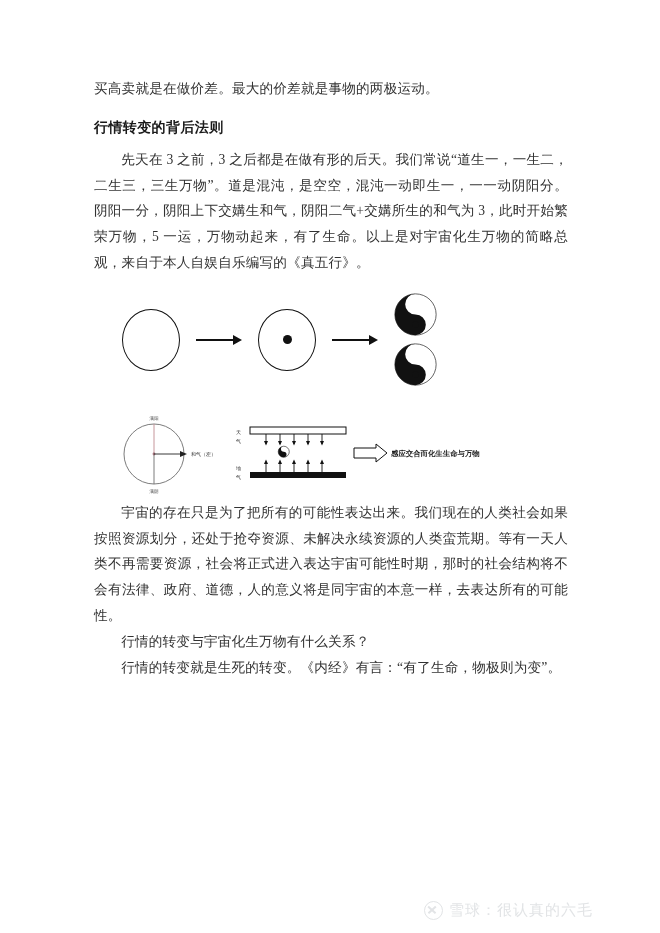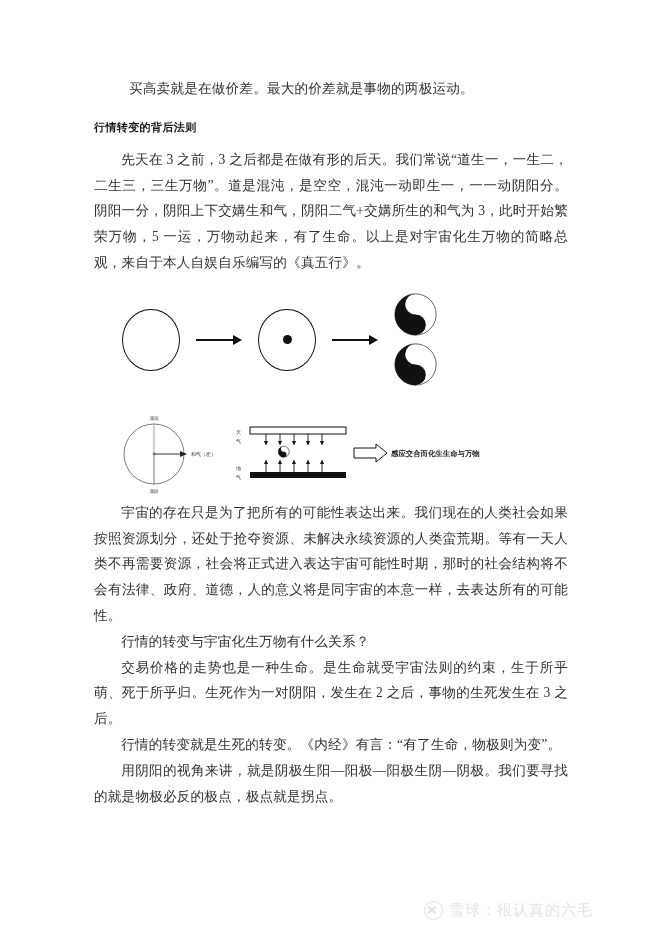--- a/index.html
+++ b/index.html
@@ -38,25 +38,24 @@
     margin: 0;
     letter-spacing: 0.2px;
     color: #323232;
   }
   .para.indent {
     text-indent: 2em;
     font-family: Liberation Serif, serif;
   }
   .para.lead {
     margin-top: 0;
-    margin-left: 35px;
   }
 
   .section-heading {
-    font-size: 11px;
+    font-size: 14px;
     font-weight: bold;
     line-height: 24px;
     margin: 13px 0 8px 0;
     letter-spacing: 0.4px;
     color: #1a1a1a;
     font-family: "Liberation Sans", "DejaVu Sans", sans-serif;
   }
 
   .block-gap-a { height: 6px; }
   .block-gap-b { height: 10px; }
@@ -315,25 +314,23 @@
         </g>
 
         <text class="result-label" x="283" y="46">感应交合而化生生命与万物</text>
       </svg>
     </div>
 
     <p class="para indent">宇宙的存在只是为了把所有的可能性表达出来。我们现在的人类社会如果按照资源划分，还处于抢夺资源、未解决永续资源的人类蛮荒期。等有一天人类不再需要资源，社会将正式进入表达宇宙可能性时期，那时的社会结构将不会有法律、政府、道德，人的意义将是同宇宙的本意一样，去表达所有的可能性。</p>
 
     <p class="para indent">行情的转变与宇宙化生万物有什么关系？</p>
 
-    <p class="para indent">交易价格的走势也是一种生命。是生命就受宇宙法则的约束，生于所乎萌、死于所乎归。生死作为一对阴阳，发生在 2 之后，事物的生死发生在 3 之后。</p>
 
     <p class="para indent">行情的转变就是生死的转变。《内经》有言：“有了生命，物极则为变”。</p>
 
-    <p class="para indent">用阴阳的视角来讲，就是阴极生阳—阳极—阳极生阴—阴极。我们要寻找的就是物极必反的极点，极点就是拐点。</p>
 
   </div>
 
   <div id="watermark">
     <div class="wm-logo"></div>
     <span>雪球：很认真的六毛</span>
   </div>
 
 </div>
 

